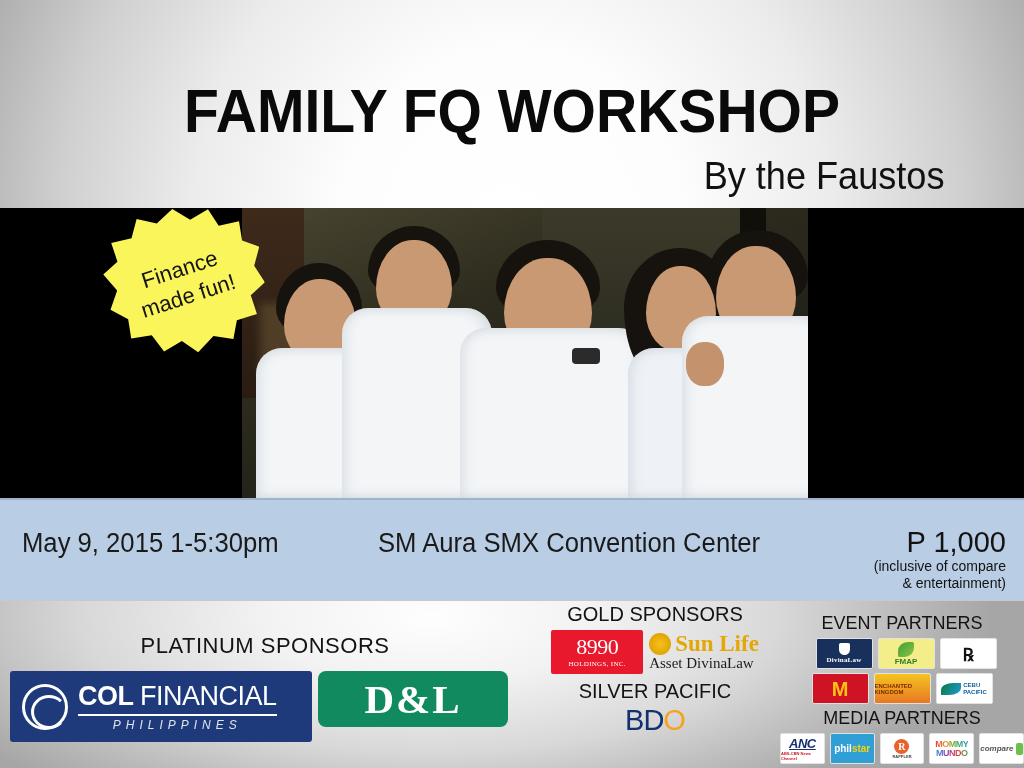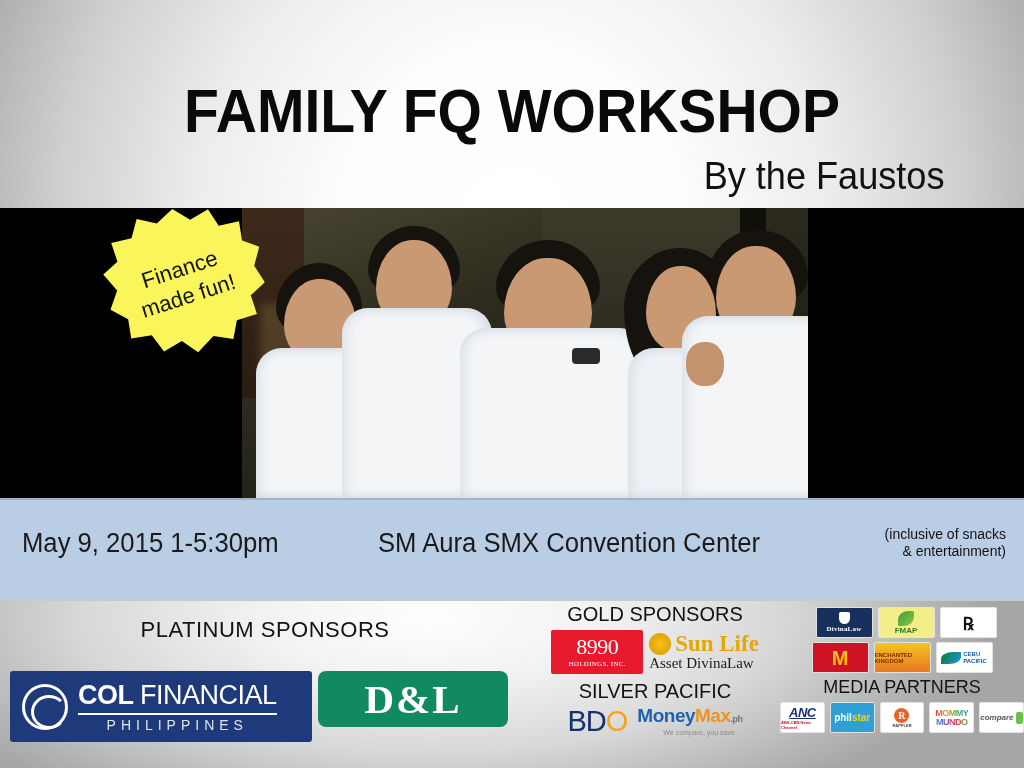--- a/index.html
+++ b/index.html
@@ -164,21 +164,21 @@
       radial-gradient(ellipse 55% 130% at 42% 10%, #fefefe 0%, #f2f2f2 30%, #d8d8d9 62%, #a6a6a7 100%);
     border-top: 1px solid #c9c9ca;
   }
   .col-platinum { position: absolute; left: 0;   top: 2px; width: 530px; height: 166px; }
   .col-gold     { position: absolute; left: 530px; top: 2px; width: 250px; height: 166px; }
   .col-partners { position: absolute; left: 780px; top: 2px; width: 244px; height: 166px; }
 
   .sp-heading {
     text-align: center; color: #131313; white-space: nowrap;
   }
-  .h-platinum { font-size: 22px; margin-top: 14px; letter-spacing: .5px; }
+  .h-platinum { font-size: 22px; margin-top: 30px; letter-spacing: .5px; }
   .h-gold     { font-size: 20px; }
   .h-silver   { font-size: 20px; margin-top: 6px; }
   .h-event    { font-size: 18px; margin-top: 10px; }
   .h-media    { font-size: 18px; margin-top: 4px; }
 
   
   .plat-row { position: absolute; left: 10px; top: 68px; display: flex; gap: 6px; }
   .logo-col {
     width: 302px; height: 71px; background: #1f3a7a; border-radius: 3px;
     position: relative; display: flex; align-items: center;
@@ -191,21 +191,21 @@
   .col-mark::after {
     content: ""; position: absolute; left: 6px; top: 8px;
     width: 30px; height: 28px;
     border: 3px solid #fff; border-radius: 50%;
     border-right-color: transparent;
   }
   .col-words { margin-left: 10px; color: #fff; line-height: 1; }
   .col-line1 { font-size: 27px; font-weight: bold; letter-spacing: -.5px; white-space: nowrap; }
   .col-line1 .thin { font-weight: normal; }
   .col-rule { height: 2px; background: #fff; margin: 4px 0 3px; }
-  .col-line2 { font-size: 14px; letter-spacing: 5px; text-align: center; color: #dfe4ef; }
+  .col-line2 { font-size: 12px; letter-spacing: 5px; text-align: center; color: #dfe4ef; font-style: italic; }
 
   .logo-dl {
     width: 190px; height: 56px; background: #108a5e; border-radius: 8px;
     display: flex; align-items: center; justify-content: center;
     color: #fff; font-family: "Liberation Serif", serif;
     font-size: 41px; font-weight: bold; letter-spacing: 2px;
   }
 
   
   .gold-row { display: flex; align-items: center; justify-content: center; gap: 6px; margin-top: 4px; }
@@ -339,21 +339,22 @@
     <div class="badge-text">
       <span>Finance</span>
       <span>made fun!</span>
     </div>
   </div>
 
   <div class="info-bar">
     <div class="info-date">May 9, 2015  1-5:30pm</div>
     <div class="info-venue">SM Aura SMX Convention Center</div>
     <div class="info-price">
-      <div class="price-note">(inclusive of snacks</div>
+      <div class="price-main">P 1,000</div>
+      <div class="price-note">(inclusive of compare</div>
       <div class="price-note">&amp; entertainment)</div>
     </div>
   </div>
 
   <div class="sponsor-band">
 
     <div class="col-platinum">
       <div class="sp-heading h-platinum">PLATINUM SPONSORS</div>
       <div class="plat-row">
         <div class="logo-col">
@@ -380,28 +381,25 @@
             <div class="sl-mark"></div>
             <div class="sl-name">Sun Life</div>
           </div>
           <div class="sl-sub">Asset DivinaLaw</div>
         </div>
       </div>
 
       <div class="sp-heading h-silver">SILVER PACIFIC</div>
       <div class="silver-row">
         <div class="logo-bdo"><span>BD</span><span class="o">O</span></div>
-        <div class="logo-mmax">
-          <div class="mm-top"><span>Money</span><span class="mx">Max</span><span class="ph">.ph</span></div>
-          <div class="mm-sub">We compare, you save</div>
-        </div>
       </div>
     </div>
 
     <div class="col-partners">
+      <div class="sp-heading h-event">EVENT PARTNERS</div>
 
       <div class="tile-row">
         <div class="tile t-divina">
           <div class="dl-crest"></div>
           <div class="dl-name">DivinaLaw</div>
         </div>
         <div class="tile t-fmap">
           <div class="fm-leaf"></div>
           <div class="fm-txt">FMAP</div>
         </div>

